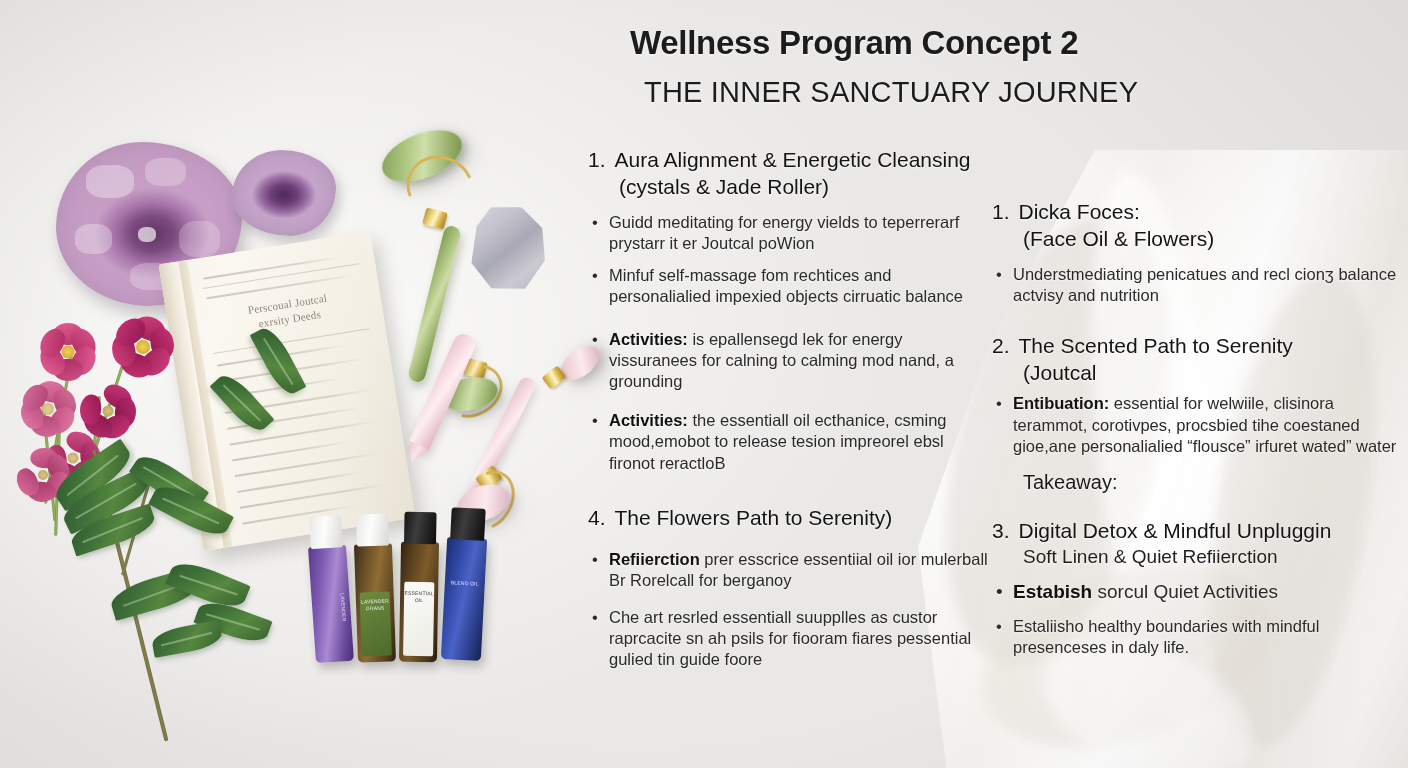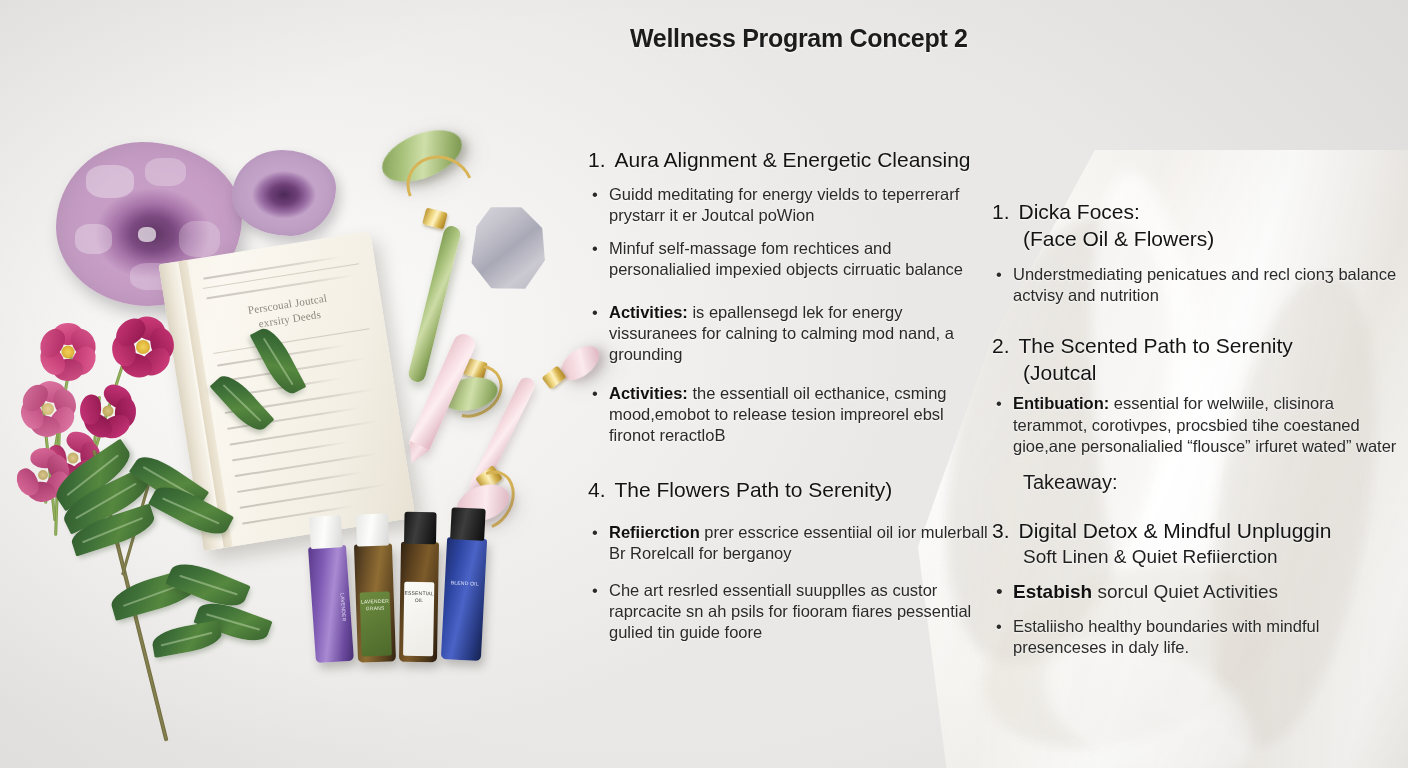--- a/index.html
+++ b/index.html
@@ -125,21 +125,21 @@
   .linen{position:absolute;right:-30px;top:150px;width:520px;height:640px;
     background:
       linear-gradient(108deg, rgba(255,255,255,0) 0%, rgba(255,255,255,.50) 16%, rgba(246,244,240,.88) 34%, rgba(255,255,255,.96) 52%, rgba(240,237,232,.88) 70%, rgba(252,251,249,.94) 86%, rgba(236,233,228,.85) 100%),
       linear-gradient(20deg, rgba(230,226,220,.55) 0%, rgba(255,255,255,.75) 40%, rgba(234,230,224,.6) 100%);
     clip-path:polygon(34% 0%,100% 0%,100% 100%,6% 100%,0% 62%,14% 30%);
     filter:blur(.4px);}
   .fold{position:absolute;border-radius:50%;filter:blur(6px);}
 
   
   .txt{position:absolute;color:#1c1c1c;}
-  .h1{left:630px;top:24px;font-size:25px;font-weight:bold;letter-spacing:-.3px;
+  .h1{left:630px;top:24px;font-size:33px;font-weight:bold;letter-spacing:-.3px;
     text-shadow:0 1px 2px rgba(255,255,255,.85);}
   .h2{left:644px;top:76px;font-size:29px;font-weight:normal;letter-spacing:.2px;
     text-shadow:0 1px 2px rgba(255,255,255,.85);}
 
   .col-left{position:absolute;left:588px;top:146px;width:400px;}
   .col-right{position:absolute;left:992px;top:198px;width:420px;}
 
   .sec{margin-bottom:14px;}
   .sec-h{display:flex;font-size:21px;font-weight:500;color:#141414;line-height:1.3;
     text-shadow:0 1px 2px rgba(255,255,255,.8);}
@@ -333,28 +333,32 @@
   <div class="linen">
     <div class="fold" style="left:40px;top:60px;width:200px;height:460px;background:rgba(215,210,202,.42);transform:rotate(14deg);"></div>
     <div class="fold" style="left:180px;top:20px;width:120px;height:560px;background:rgba(255,255,255,.62);transform:rotate(-6deg);"></div>
     <div class="fold" style="left:300px;top:120px;width:150px;height:480px;background:rgba(220,215,207,.38);transform:rotate(9deg);"></div>
     <div class="fold" style="left:60px;top:420px;width:300px;height:170px;background:rgba(228,223,215,.45);transform:rotate(-18deg);"></div>
     <div class="fold" style="left:120px;top:500px;width:220px;height:120px;background:rgba(255,255,255,.55);transform:rotate(22deg);"></div>
   </div>
   <div class="vignette"></div>
 
   <div class="txt h1">Wellness Program Concept 2</div>
+  <div class="txt h2">THE INNER SANCTUARY JOURNEY</div>
 
   <div class="col-left">
 
     <div class="sec">
       <div class="sec-h">
         <span class="sec-n">1.</span>
         <span class="sec-t">Aura Alignment &amp; Energetic Cleansing</span>
       </div>
+      <div class="sec-h" style="padding-left:31px;">
+        <span>(cystals &amp; Jade Roller)</span>
+      </div>
 
       <div class="bul">
         <span class="bul-d">•</span>
         <span class="bul-x"><span>Guidd meditating for energy vields to teperrerarf prystarr it er Joutcal poWion</span></span>
       </div>
       <div class="bul">
         <span class="bul-d">•</span>
         <span class="bul-x"><span>Minfuf self-massage fom  rechtices and personalialied impexied objects cirruatic balance</span></span>
       </div>
       <div class="bul" style="margin-top:22px;">

